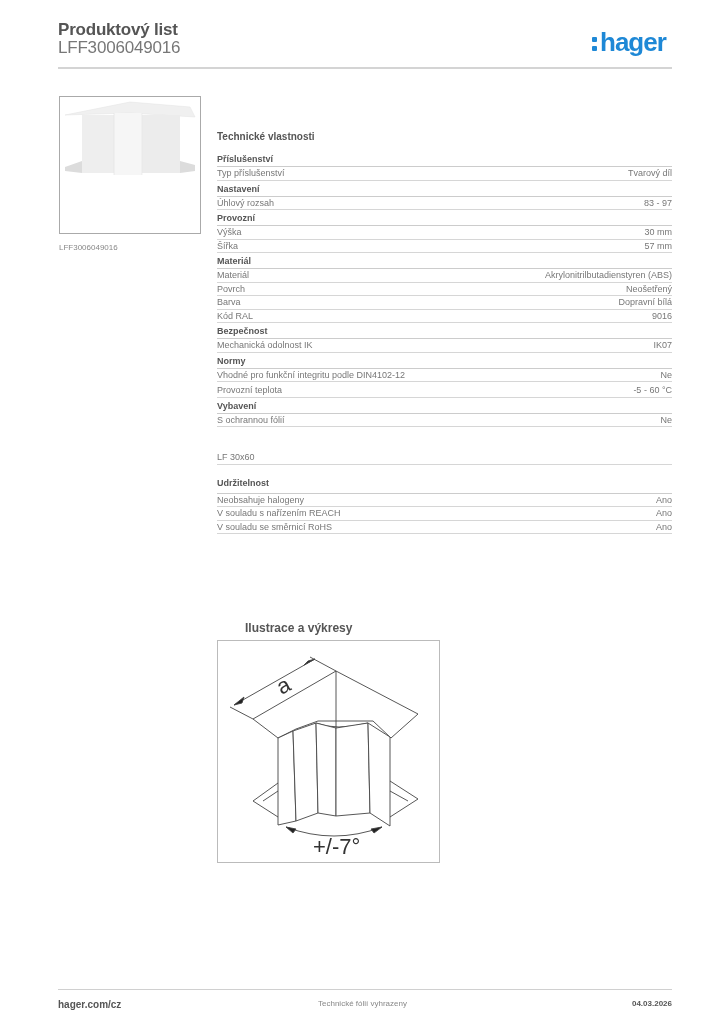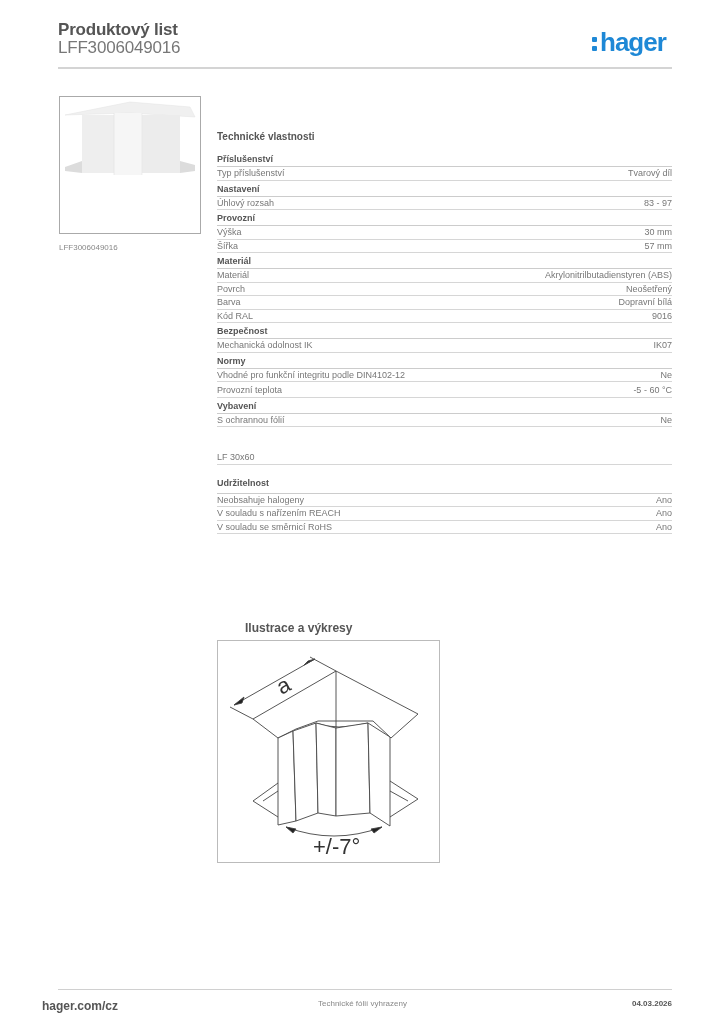--- a/index.html
+++ b/index.html
@@ -17,21 +17,21 @@
   .specs { position:absolute; left:217px; top:94px; width:455px; }
   .sec-main { font-size:10px; font-weight:bold; color:#555; height:16px; line-height:16px; margin-bottom:8px;margin-top:35px; }
   .grp-title { font-size:9px; font-weight:bold; color:#555; height:13px; line-height:13px; border-bottom:1.5px solid #ccc; }
   .row { display:flex; justify-content:space-between; font-size:9px; color:#777; height:12.5px; line-height:12.5px; border-bottom:1.5px solid #d6d6d6; }
   .grp { margin-bottom:2px; }
 
   .ill-title { position:absolute; left:217px; top:621px; font-size:12px; font-weight:bold; color:#555;padding-left:28px; }
   .ill-box { position:absolute; left:217px; top:640px; width:223px; height:223px; border:1px solid #bbb; box-sizing:border-box; background:#fff; }
 
   .hr-bot { position:absolute; left:58px; top:989px; width:614px; height:1px; background:#d0d0d0; }
-  .foot-l { position:absolute; left:42px; top:999px; font-size:12px; font-weight:bold; color:#555; }
+  .foot-l { position:absolute; left:58px; top:999px; font-size:10px; font-weight:bold; color:#555; }
   .foot-c { position:absolute; left:318px; top:999px; font-size:8px; color:#888; }
   .foot-r { position:absolute; right:52px; top:999px; font-size:8px; font-weight:bold; color:#555;text-align:center; }
 </style>
 </head>
 <body>
 
 <div>
   <div class="hdr-title">Produktový list</div>
   <div class="hdr-sub">LFF3006049016</div>
   <div class="logo">

